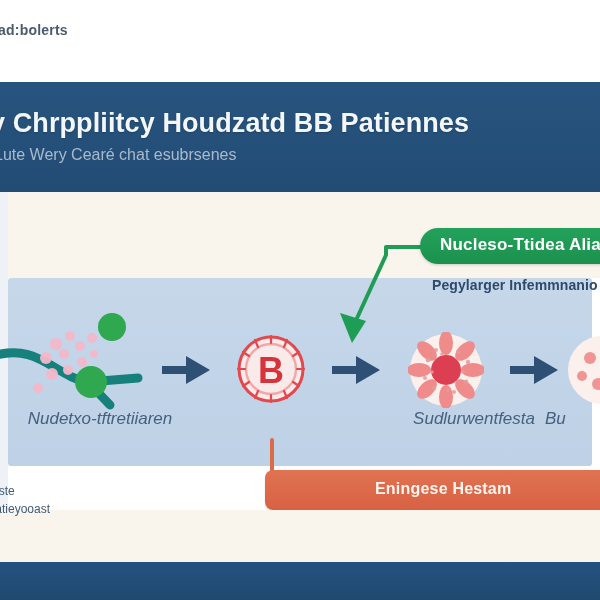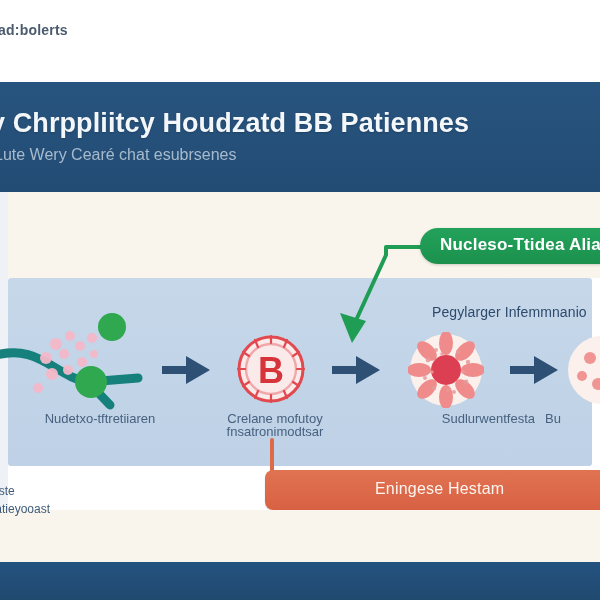--- a/index.html
+++ b/index.html
@@ -93,35 +93,36 @@
 
   
   .diagram-band {
     position: absolute; left: 8px; top: 278px;
     width: 584px; height: 188px;
     background: #c3d5e8;
     background: linear-gradient(180deg, #c6d7e9 0%, #bed1e6 100%);
     border-radius: 3px;
   }
   .band-note {
-    position: absolute; left: 432px; top: 304px;
-    font-size: 14px; font-weight: 400;
+    position: absolute; left: 432px; top: 277px;
+    font-size: 14px; font-weight: 700;
     color: #2d4a6b;
     white-space: nowrap;
     letter-spacing: 0.1px;
   }
 
   
   .caption {
     position: absolute;
-    font-size: 13px;
+    font-size: 17px;
     color: #46617f;
     text-align: center;
     line-height: 13px;
     white-space: nowrap;
+    font-style: italic;
   }
   .cap-1 { left: 20px;  top: 412px; width: 160px; }
   .cap-2 { left: 205px; top: 412px; width: 140px; }
   .cap-3 { left: 390px; top: 412px; width: 145px; text-align: right; }
   .cap-4 { left: 545px; top: 412px; width: 90px; text-align: left; }
 
   
   .arrow {
     position: absolute;
     width: 52px; height: 36px;
@@ -154,21 +155,21 @@
   .orange-band {
     position: absolute; left: 265px; top: 470px;
     width: 340px; height: 40px;
     background: #dd6b4a;
     background: linear-gradient(180deg, #e07352 0%, #d86143 100%);
     border-radius: 8px 0 0 8px;
     box-shadow: 0 1px 2px rgba(0,0,0,0.12);
   }
   .orange-label {
     position: absolute; left: 110px; top: 10px;
-    font-size: 16px; font-weight: 400;
+    font-size: 16px; font-weight: 700;
     color: #fdf4ef;
     white-space: nowrap;
     letter-spacing: 0.2px;
   }
   .orange-stem {
     position: absolute; left: 270px; top: 438px;
     width: 4px; height: 36px;
     background: #dd6b4a;
     border-radius: 2px 2px 0 0;
   }
@@ -319,24 +320,20 @@
       <circle cx="24" cy="24" r="6"></circle>
         <circle cx="44" cy="20" r="6"></circle>
       <circle cx="52" cy="40" r="6"></circle>
         <circle cx="32" cy="50" r="6"></circle>
       <circle cx="16" cy="42" r="5"></circle>
     </g>
   </svg>
 
   <div class="caption cap-1">Nudetxo-tftretiiaren</div>
 
-  <div class="caption cap-2">
-    <div>Crelane mofutoy</div>
-    <div>fnsatronimodtsar</div>
-  </div>
 
   <div class="caption cap-3">Sudlurwentfesta</div>
 
   <div class="caption cap-4">Bu</div>
 
   <div class="band-note">Pegylarger Infemmnanio</div>
 
   <svg class="green-connector" viewBox="0 0 110 125">
     <path d="M108 22 H56 V30 L22 104" fill="none" stroke="#1f9d55" stroke-width="4" stroke-linecap="round" stroke-linejoin="round"></path>
     <path d="M22 118 L10 88 L36 96 Z" fill="#1f9d55"></path>

